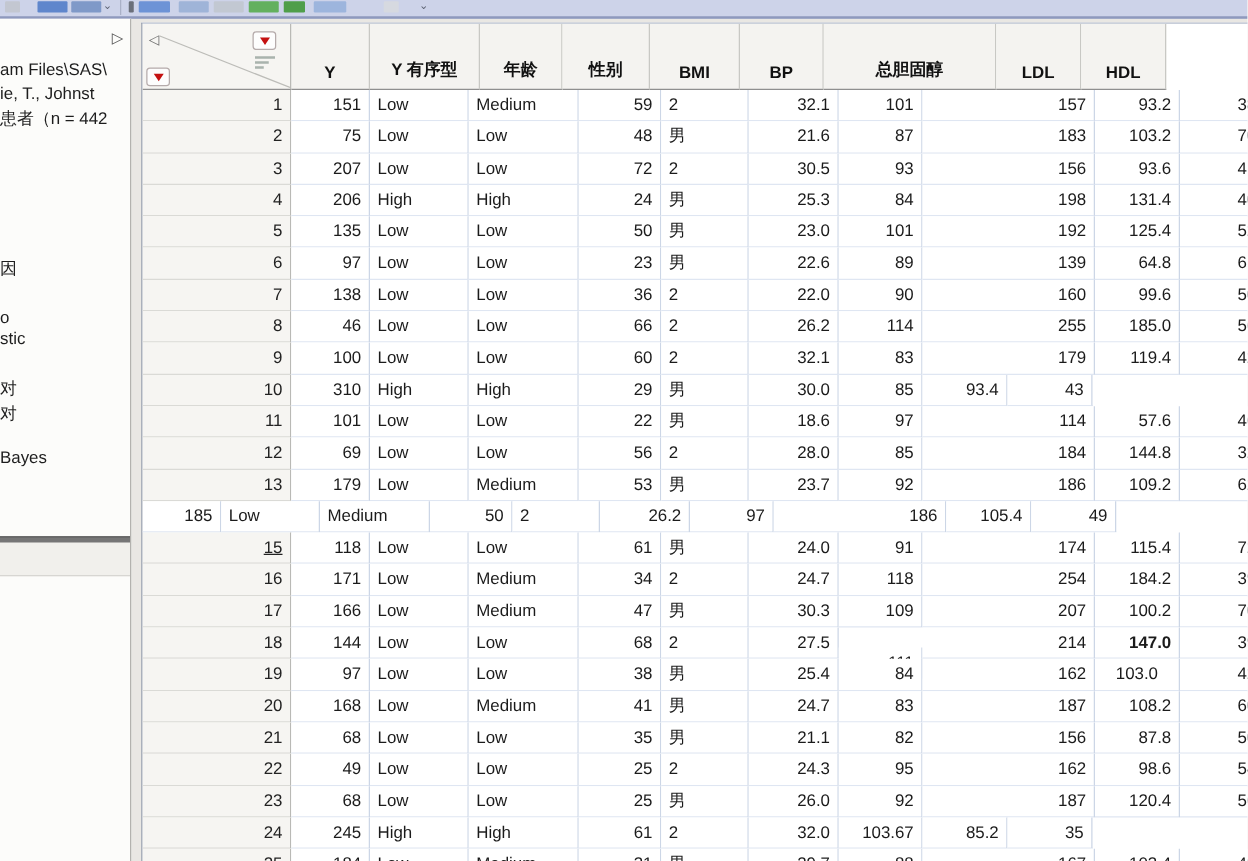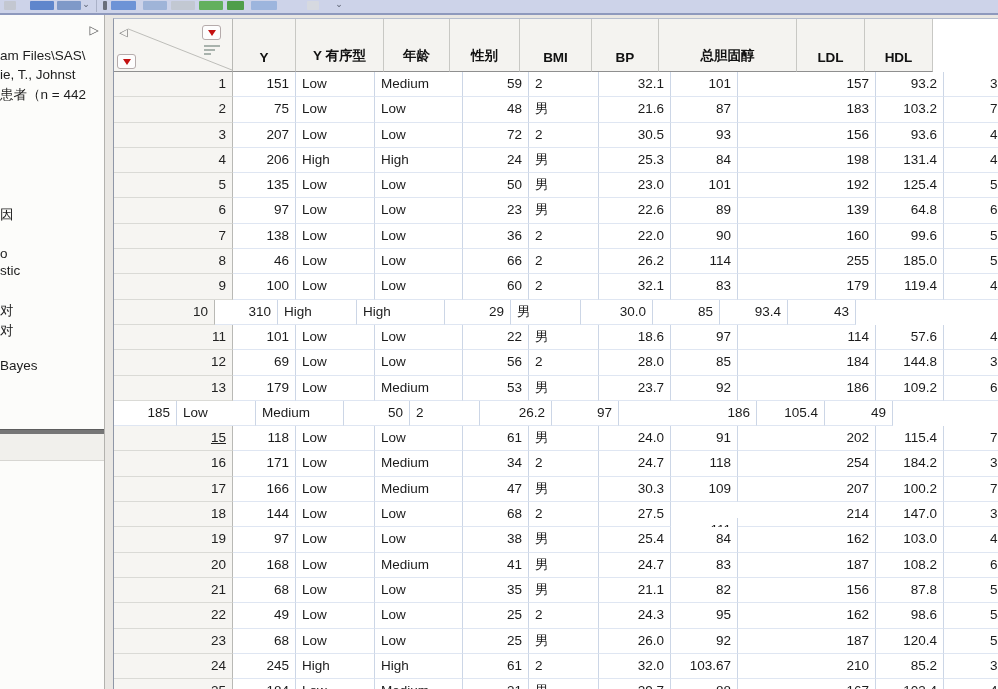--- a/index.html
+++ b/index.html
@@ -267,21 +267,21 @@
           <div class="cell datacell al-l" style="width: 88px;">Low</div>
           <div class="cell datacell al-r" style="width: 66px;">60</div>
           <div class="cell datacell al-l" style="width: 70px;">2</div>
           <div class="cell datacell al-r" style="width: 72px;">32.1</div>
           <div class="cell datacell al-r" style="width: 67px;">83</div>
           <div class="cell datacell al-r" style="width: 138px;">179</div>
           <div class="cell datacell al-r" style="width: 68px;">119.4</div>
           <div class="cell datacell al-r" style="width: 68px;">42</div>
         </div>
         <div class="grid-row">
-          <div class="cell rownum al-r" style="width: 101px; text-align: right;">10</div>
+          <div class="cell rownum al-r" style="width: 119px; text-align: right;">10</div>
           <div class="cell datacell al-r" style="width: 63px;">310</div>
           <div class="cell datacell al-l" style="width: 79px;">High</div>
           <div class="cell datacell al-l" style="width: 88px;">High</div>
           <div class="cell datacell al-r" style="width: 66px;">29</div>
           <div class="cell datacell al-l" style="width: 70px;">男</div>
           <div class="cell datacell al-r" style="width: 72px;">30.0</div>
           <div class="cell datacell al-r" style="width: 67px;">85</div>
           <div class="cell datacell al-r" style="width: 68px;">93.4</div>
           <div class="cell datacell al-r" style="width: 68px;">43</div>
         </div>
@@ -338,21 +338,21 @@
         </div>
         <div class="grid-row">
           <div class="cell rownum al-r" style="width: 119px; text-decoration: underline;">15</div>
           <div class="cell datacell al-r" style="width: 63px;">118</div>
           <div class="cell datacell al-l" style="width: 79px;">Low</div>
           <div class="cell datacell al-l" style="width: 88px;">Low</div>
           <div class="cell datacell al-r" style="width: 66px;">61</div>
           <div class="cell datacell al-l" style="width: 70px;">男</div>
           <div class="cell datacell al-r" style="width: 72px;">24.0</div>
           <div class="cell datacell al-r" style="width: 67px;">91</div>
-          <div class="cell datacell al-r" style="width: 138px;">202</div>
+          <div class="cell datacell al-r" style="width: 138px;">174</div>
           <div class="cell datacell al-r" style="width: 68px;">115.4</div>
           <div class="cell datacell al-r" style="width: 68px;">72</div>
         </div>
         <div class="grid-row">
           <div class="cell rownum al-r" style="width: 119px;">16</div>
           <div class="cell datacell al-r" style="width: 63px;">171</div>
           <div class="cell datacell al-l" style="width: 79px;">Low</div>
           <div class="cell datacell al-l" style="width: 88px;">Medium</div>
           <div class="cell datacell al-r" style="width: 66px;">34</div>
           <div class="cell datacell al-l" style="width: 70px;">2</div>
@@ -378,34 +378,34 @@
         <div class="grid-row">
           <div class="cell rownum al-r" style="width: 119px;">18</div>
           <div class="cell datacell al-r" style="width: 63px;">144</div>
           <div class="cell datacell al-l" style="width: 79px;">Low</div>
           <div class="cell datacell al-l" style="width: 88px;">Low</div>
           <div class="cell datacell al-r" style="width: 66px;">68</div>
           <div class="cell datacell al-l" style="width: 70px;">2</div>
           <div class="cell datacell al-r" style="width: 72px;">27.5</div>
           <div class="cell datacell al-r" style="width: 67px; margin-top: 16px;">111</div>
           <div class="cell datacell al-r" style="width: 138px;">214</div>
-          <div class="cell datacell al-r" style="width: 68px;">147.0</div>
+          <div class="cell datacell al-r" style="width: 68px; font-weight: bold;">147.0</div>
           <div class="cell datacell al-r" style="width: 68px;">39</div>
         </div>
         <div class="grid-row">
           <div class="cell rownum al-r" style="width: 119px;">19</div>
           <div class="cell datacell al-r" style="width: 63px;">97</div>
           <div class="cell datacell al-l" style="width: 79px;">Low</div>
           <div class="cell datacell al-l" style="width: 88px;">Low</div>
           <div class="cell datacell al-r" style="width: 66px;">38</div>
           <div class="cell datacell al-l" style="width: 70px;">男</div>
           <div class="cell datacell al-r" style="width: 72px;">25.4</div>
           <div class="cell datacell al-r" style="width: 67px;">84</div>
           <div class="cell datacell al-r" style="width: 138px;">162</div>
-          <div class="cell datacell al-r" style="width: 68px;">103.0</div>
+          <div class="cell datacell al-r" style="width: 68px; text-align: center;">103.0</div>
           <div class="cell datacell al-r" style="width: 68px;">42</div>
         </div>
         <div class="grid-row">
           <div class="cell rownum al-r" style="width: 119px;">20</div>
           <div class="cell datacell al-r" style="width: 63px;">168</div>
           <div class="cell datacell al-l" style="width: 79px;">Low</div>
           <div class="cell datacell al-l" style="width: 88px;">Medium</div>
           <div class="cell datacell al-r" style="width: 66px;">41</div>
           <div class="cell datacell al-l" style="width: 70px;">男</div>
           <div class="cell datacell al-r" style="width: 72px;">24.7</div>
@@ -455,21 +455,20 @@
         </div>
         <div class="grid-row">
           <div class="cell rownum al-r" style="width: 119px;">24</div>
           <div class="cell datacell al-r" style="width: 63px;">245</div>
           <div class="cell datacell al-l" style="width: 79px;">High</div>
           <div class="cell datacell al-l" style="width: 88px;">High</div>
           <div class="cell datacell al-r" style="width: 66px;">61</div>
           <div class="cell datacell al-l" style="width: 70px;">2</div>
           <div class="cell datacell al-r" style="width: 72px;">32.0</div>
           <div class="cell datacell al-r" style="width: 67px;">103.67</div>
-          <div class="cell datacell al-r" style="width: 138px;">210</div>
           <div class="cell datacell al-r" style="width: 68px;">85.2</div>
           <div class="cell datacell al-r" style="width: 68px;">35</div>
         </div>
         <div class="grid-row">
           <div class="cell rownum al-r" style="width: 119px;">25</div>
           <div class="cell datacell al-r" style="width: 63px;">184</div>
           <div class="cell datacell al-l" style="width: 79px;">Low</div>
           <div class="cell datacell al-l" style="width: 88px;">Medium</div>
           <div class="cell datacell al-r" style="width: 66px;">31</div>
           <div class="cell datacell al-l" style="width: 70px;">男</div>

